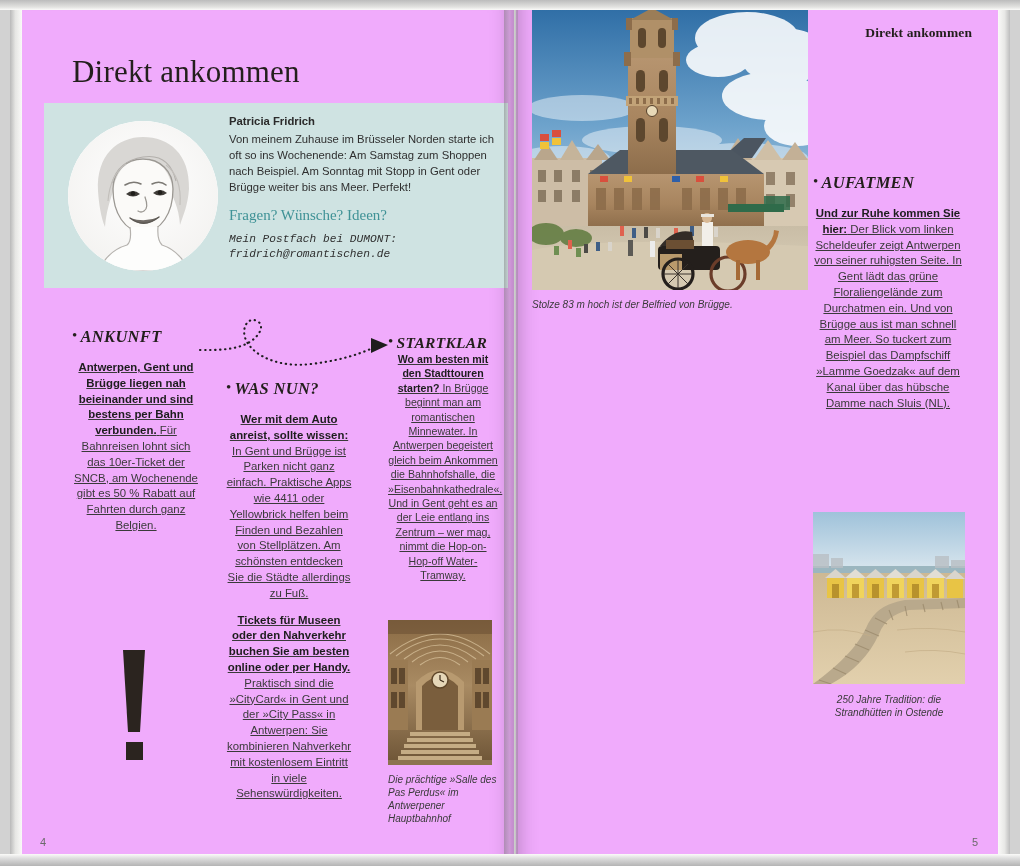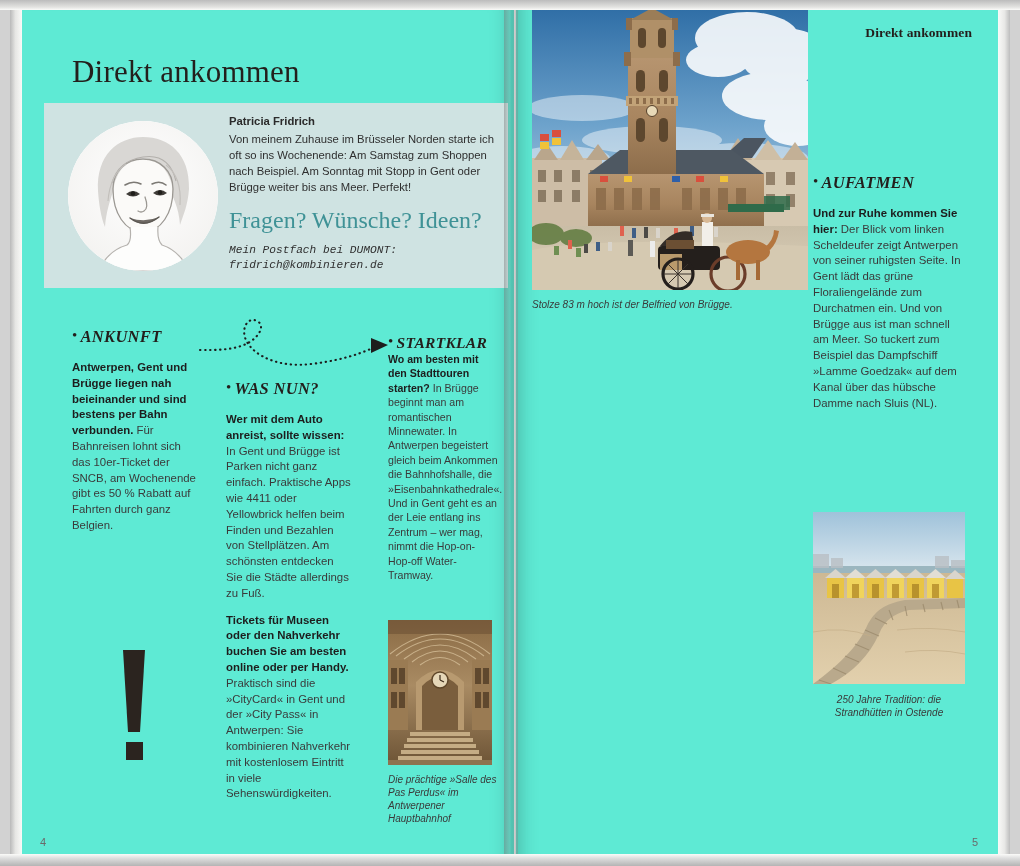--- a/index.html
+++ b/index.html
@@ -11,21 +11,21 @@
   }
   #spread {
     position: relative;
     width: 1020px; height: 866px;
     background: #d2d2d2;
   }
   
   .page {
     position: absolute;
     top: 0; height: 866px;
-    background: #5eead4;
+    background: #f0abfc;
   }
   #page-left  { left: 10px;  width: 504px;
     box-shadow: inset -14px 0 22px -14px rgba(0,0,0,.38); }
   #page-right { left: 516px; width: 494px;
     box-shadow: inset 14px 0 22px -14px rgba(0,0,0,.30); }
   .page-edge-l {
     position:absolute; left:0; top:0; width:12px; height:866px;
     background:linear-gradient(90deg,#b9b9b9 0%,#e6e6e4 45%,#fafaf8 100%);
   }
   .page-edge-r {
@@ -88,21 +88,21 @@
   .intro-text { position:absolute; left:185px; top:10px; width:270px; }
   .author-name {
     font-size:11.3px; font-weight:700; color:#2b2b2b; line-height:1.5;
     margin-bottom:1px;
   }
   .intro-body {
     font-size:11.3px; color:#2f2f2f; line-height:1.42;
   }
   .intro-q {
     font-family:"Liberation Serif", serif;
-    font-size:24px; color:#3f9296; margin-top:11px; line-height:1.2;
+    font-size:15px; color:#3f9296; margin-top:11px; line-height:1.2;
   }
   .intro-mail {
     font-family:Liberation Mono, monospace;
     font-style:italic; font-size:11.2px; color:#2f2f2f;
     line-height:1.35; margin-top:8px;
   }
 
   
   .sec-head {
     font-family:Liberation Serif, serif;
@@ -112,21 +112,22 @@
   }
   .sec-head .dot {
     font-style:normal; font-weight:400; font-size:15px;
     margin-right:3px; position:relative; top:-2px;
   }
 
   
   .col { position:absolute; }
   .colbody {
     font-size:11.4px; line-height:1.385; color:#3a3a3a;
-    text-align:left;
+    text-align:center;
+    text-decoration:underline;
   }
   .colbody b, .lead { font-weight:700; color:#1d1d1d; }
   .colbody p { margin:0; }
   .colbody p + p { margin-top:11px; }
 
   
   .photo { position:absolute; overflow:hidden; }
   .caption {
     position:absolute;
     font-family:"Liberation Sans", sans-serif;
@@ -188,21 +189,21 @@
 
           <path d="M62 106 q2 14 -3 18 q-20 6 -28 26 h90 q-9 -20 -27 -26 q-5 -5 -4 -18" fill="#fdfdfc" stroke="#b5b2ae" stroke-width="1.2"></path>
         </svg>
       </div>
       <div class="intro-text">
         <div class="author-name">Patricia Fridrich</div>
         <div class="intro-body">Von meinem Zuhause im Brüsseler Norden starte ich oft so ins Wochenende: Am Samstag zum Shoppen nach Beispiel. Am Sonntag mit Stopp in Gent oder Brügge weiter bis ans Meer. Perfekt!</div>
         <div class="intro-q">Fragen? Wünsche? Ideen?</div>
         <div class="intro-mail">
           <span>Mein Postfach bei DUMONT:</span><br>
-          <span>fridrich@kombinieren.de</span>
+          <span>fridrich@romantischen.de</span>
         </div>
       </div>
     </div>
 
     <svg class="arrow-svg" style="left:185px; top:312px;" width="205" height="62">
       <path d="M5 38 C 22 38 34 38 46 34 C 62 29 72 14 62 9 C 52 4 45 18 52 30
                C 60 44 84 56 116 52 C 150 48 170 40 184 33" fill="none" stroke="#1d1d1d" stroke-width="2.1" stroke-linecap="round" stroke-dasharray="0.4 4.6"></path>
       <path d="M176 26 L193 33 L176 41 Z" fill="#1d1d1d"></path>
     </svg>
 

